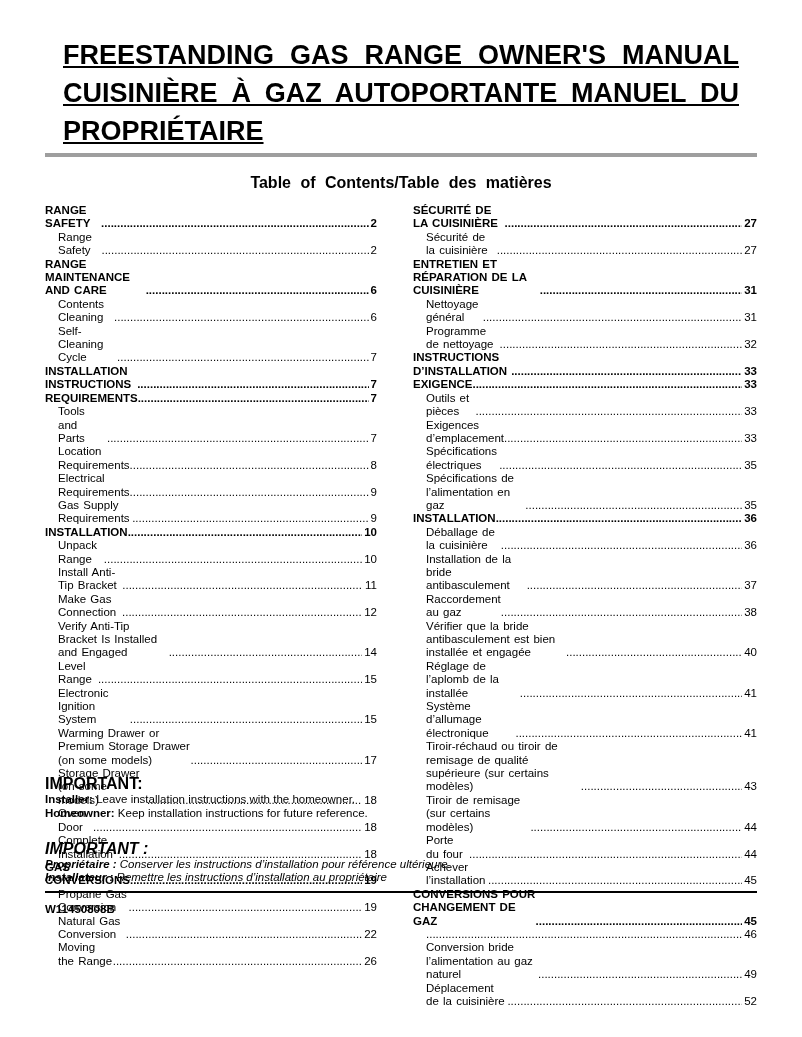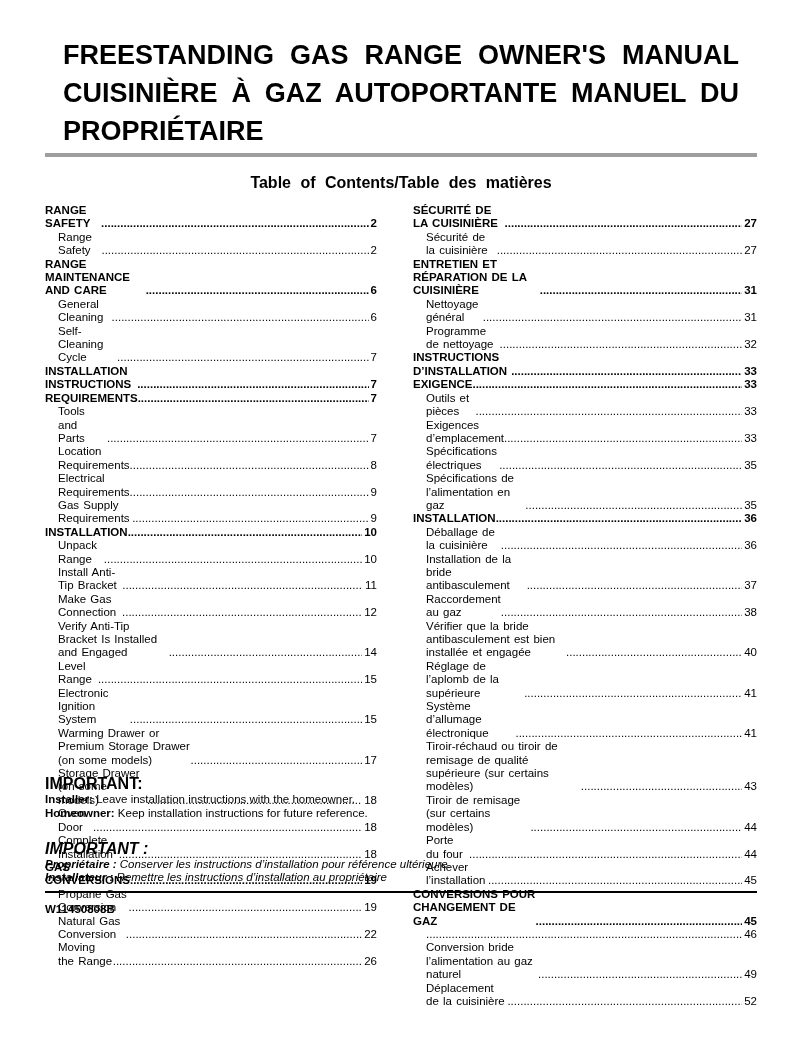--- a/index.html
+++ b/index.html
@@ -5,21 +5,21 @@
   * { margin: 0; padding: 0; box-sizing: border-box; }
   html, body { background: #ffffff; }
   body {
     width: 802px; height: 1037px;
     position: relative; overflow: hidden;
     font-family: "Liberation Sans", "DejaVu Sans", sans-serif;
     color: #000;
   }
   .page { position: absolute; inset: 0; padding: 0 45px; }
 
-  .title { margin-top: 36px; font-weight: bold; font-size: 27px; line-height: 38px; padding: 0 18px; }
+  .title { margin-top: 36px; font-weight: bold; font-size: 27px; line-height: 38px; padding: 0 18px; text-decoration: underline; }
   .title-line.justified { text-align: justify; text-align-last: justify; }
   .title-line.centered  { text-align: left; }
 
   .divider { height: 4px; background: #9e9e9e; margin-top: 3px; }
 
   .toc-heading {
     margin-top: 16px; text-align: center;
     font-weight: bold; font-size: 16px; line-height: 20px;
     word-spacing: 5px;
   }
@@ -71,21 +71,21 @@
           <span class="toc-label">Range Safety</span>
           <span class="toc-leader"></span>
           <span class="toc-page">2</span>
         </div>
         <div class="toc-entry bold">
           <span class="toc-label">RANGE MAINTENANCE AND CARE</span>
           <span class="toc-leader"></span>
           <span class="toc-page">6</span>
         </div>
         <div class="toc-entry indent">
-          <span class="toc-label">General Cleaning</span>
+          <span class="toc-label">Contents Cleaning</span>
           <span class="toc-leader"></span>
           <span class="toc-page">6</span>
         </div>
         <div class="toc-entry indent">
           <span class="toc-label">Self-Cleaning Cycle</span>
           <span class="toc-leader"></span>
           <span class="toc-page">7</span>
         </div>
         <div class="toc-entry bold">
           <span class="toc-label">INSTALLATION INSTRUCTIONS</span>
@@ -268,21 +268,21 @@
           <span class="toc-label">Raccordement au gaz</span>
           <span class="toc-leader"></span>
           <span class="toc-page">38</span>
         </div>
         <div class="toc-entry indent">
           <span class="toc-label">Vérifier que la bride antibasculement est bien installée et engagée</span>
           <span class="toc-leader"></span>
           <span class="toc-page">40</span>
         </div>
         <div class="toc-entry indent">
-          <span class="toc-label">Réglage de l’aplomb de la supérieure</span>
+          <span class="toc-label">Réglage de l’aplomb de la installée</span>
           <span class="toc-leader"></span>
           <span class="toc-page">41</span>
         </div>
         <div class="toc-entry indent">
           <span class="toc-label">Système d’allumage électronique</span>
           <span class="toc-leader"></span>
           <span class="toc-page">41</span>
         </div>
         <div class="toc-entry indent">
           <span class="toc-label">Tiroir-réchaud ou tiroir de remisage de qualité supérieure (sur certains modèles)</span>

